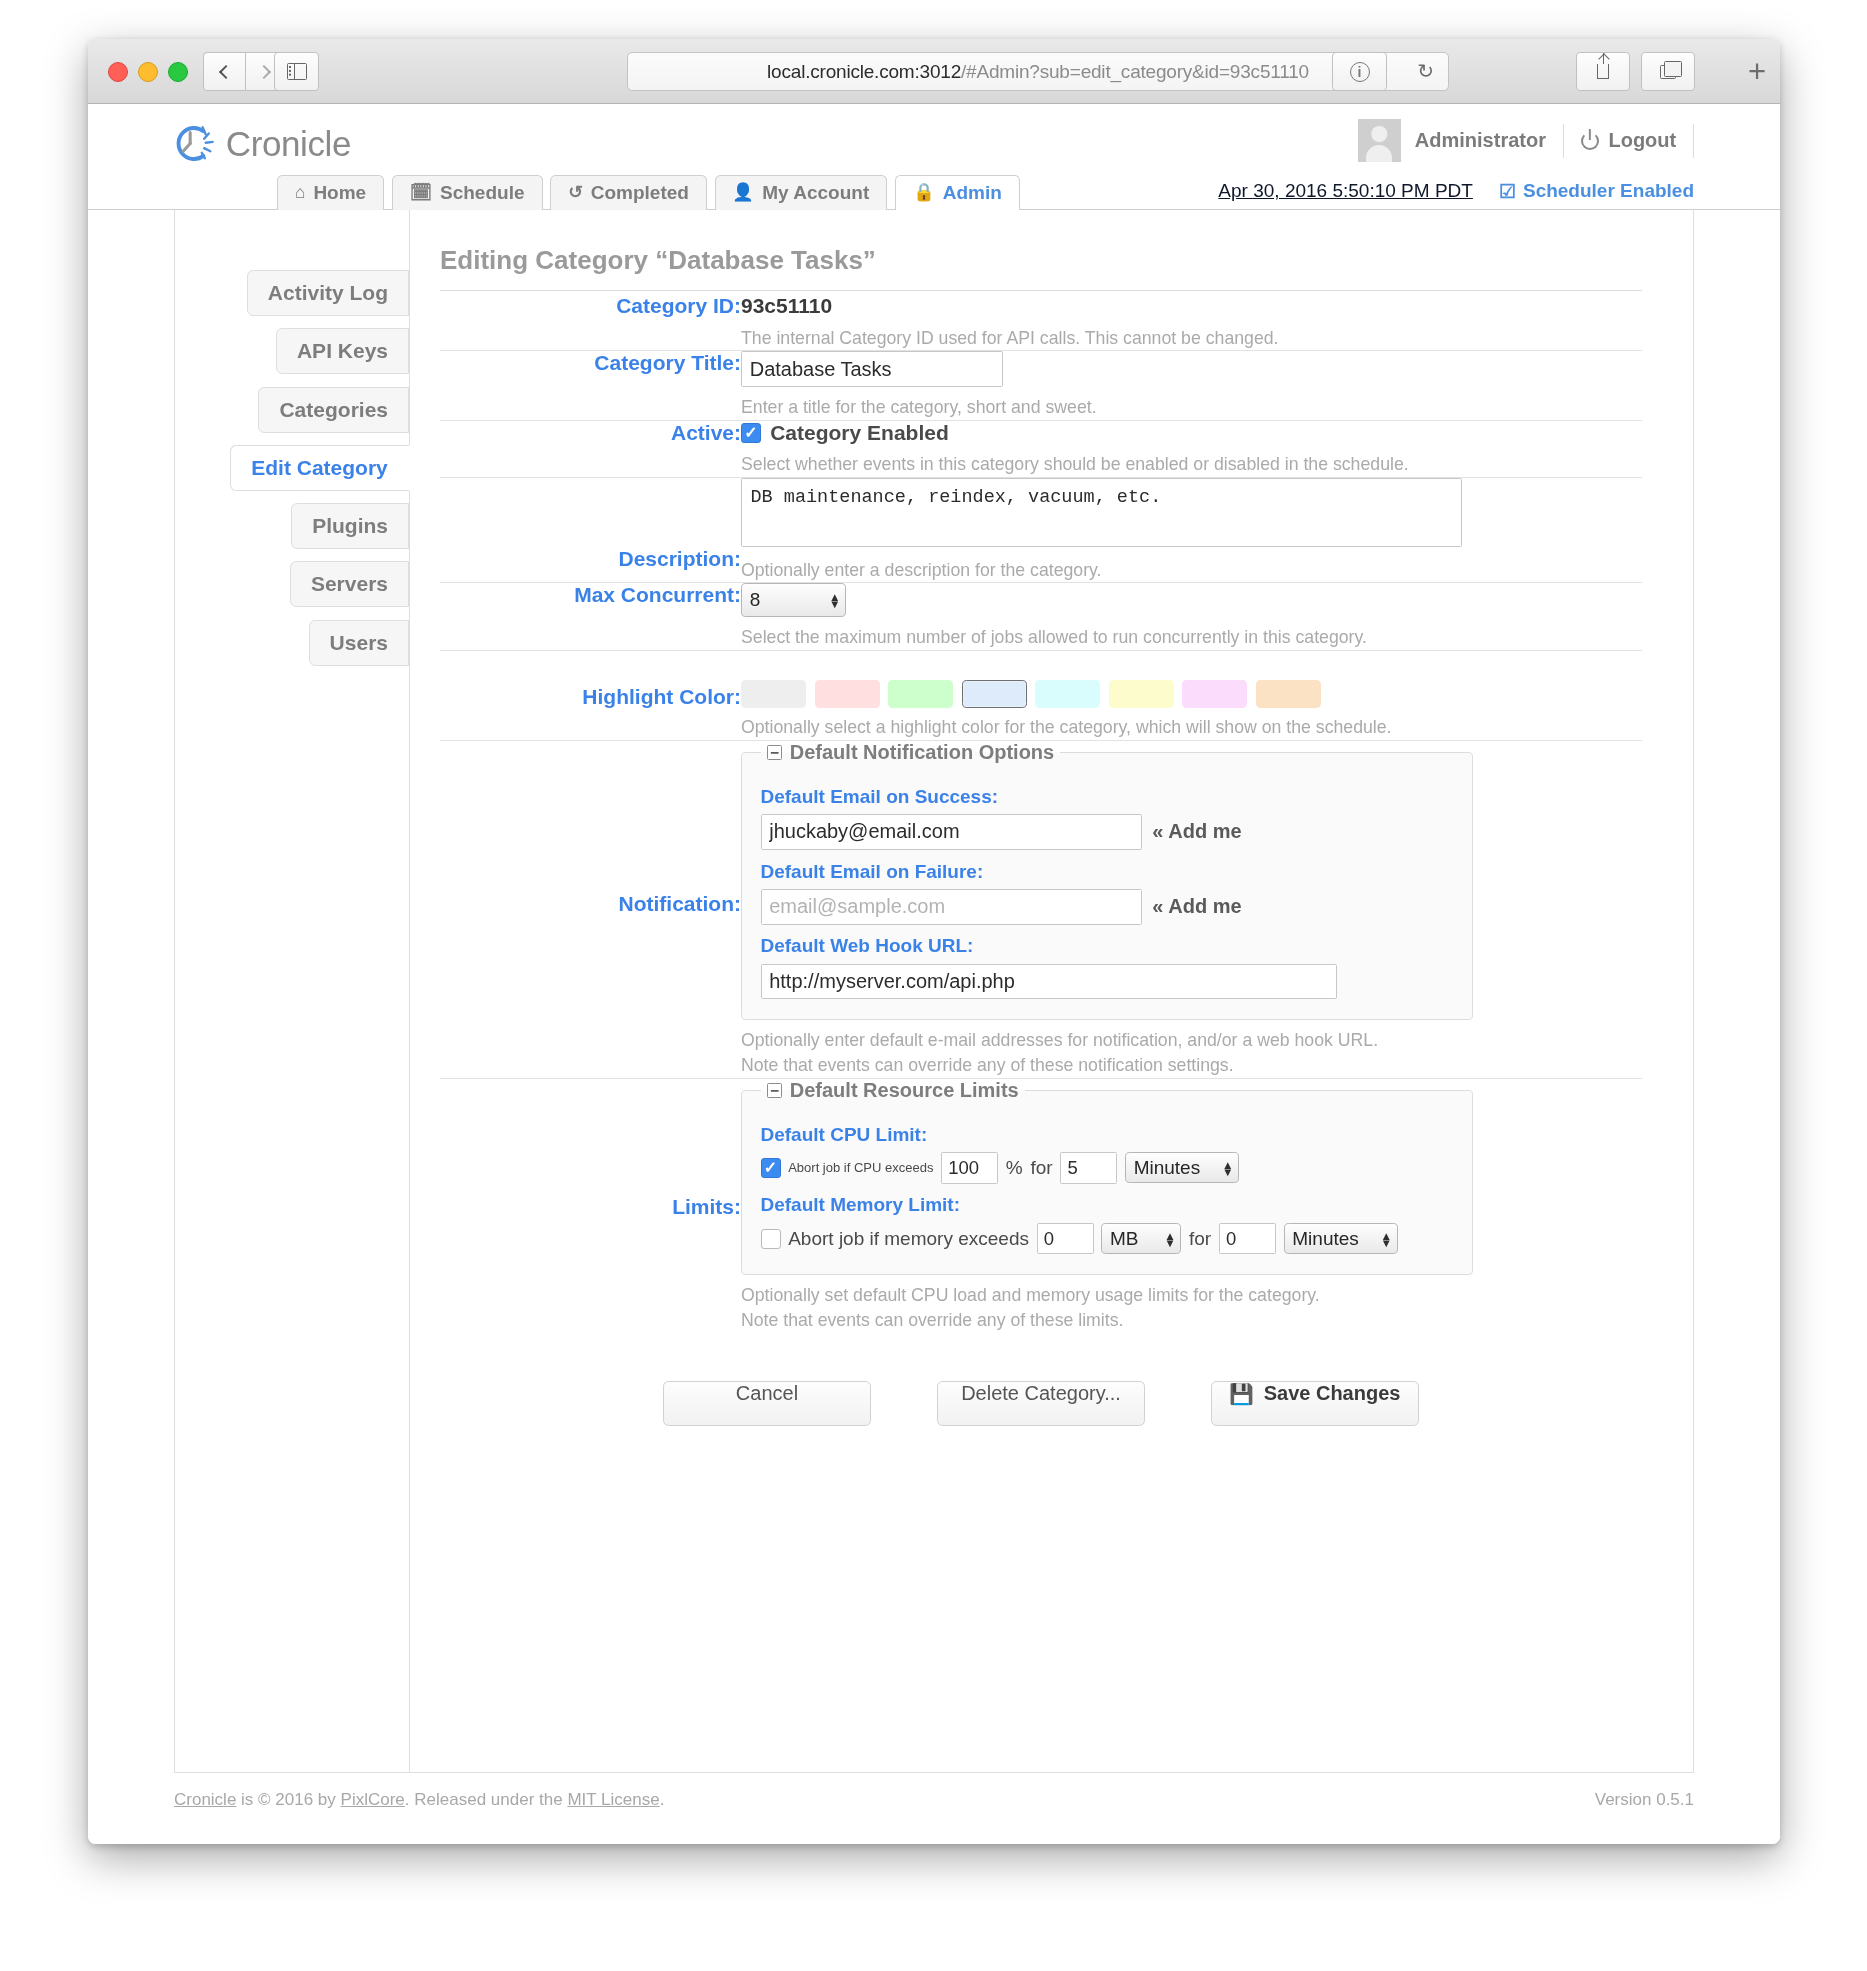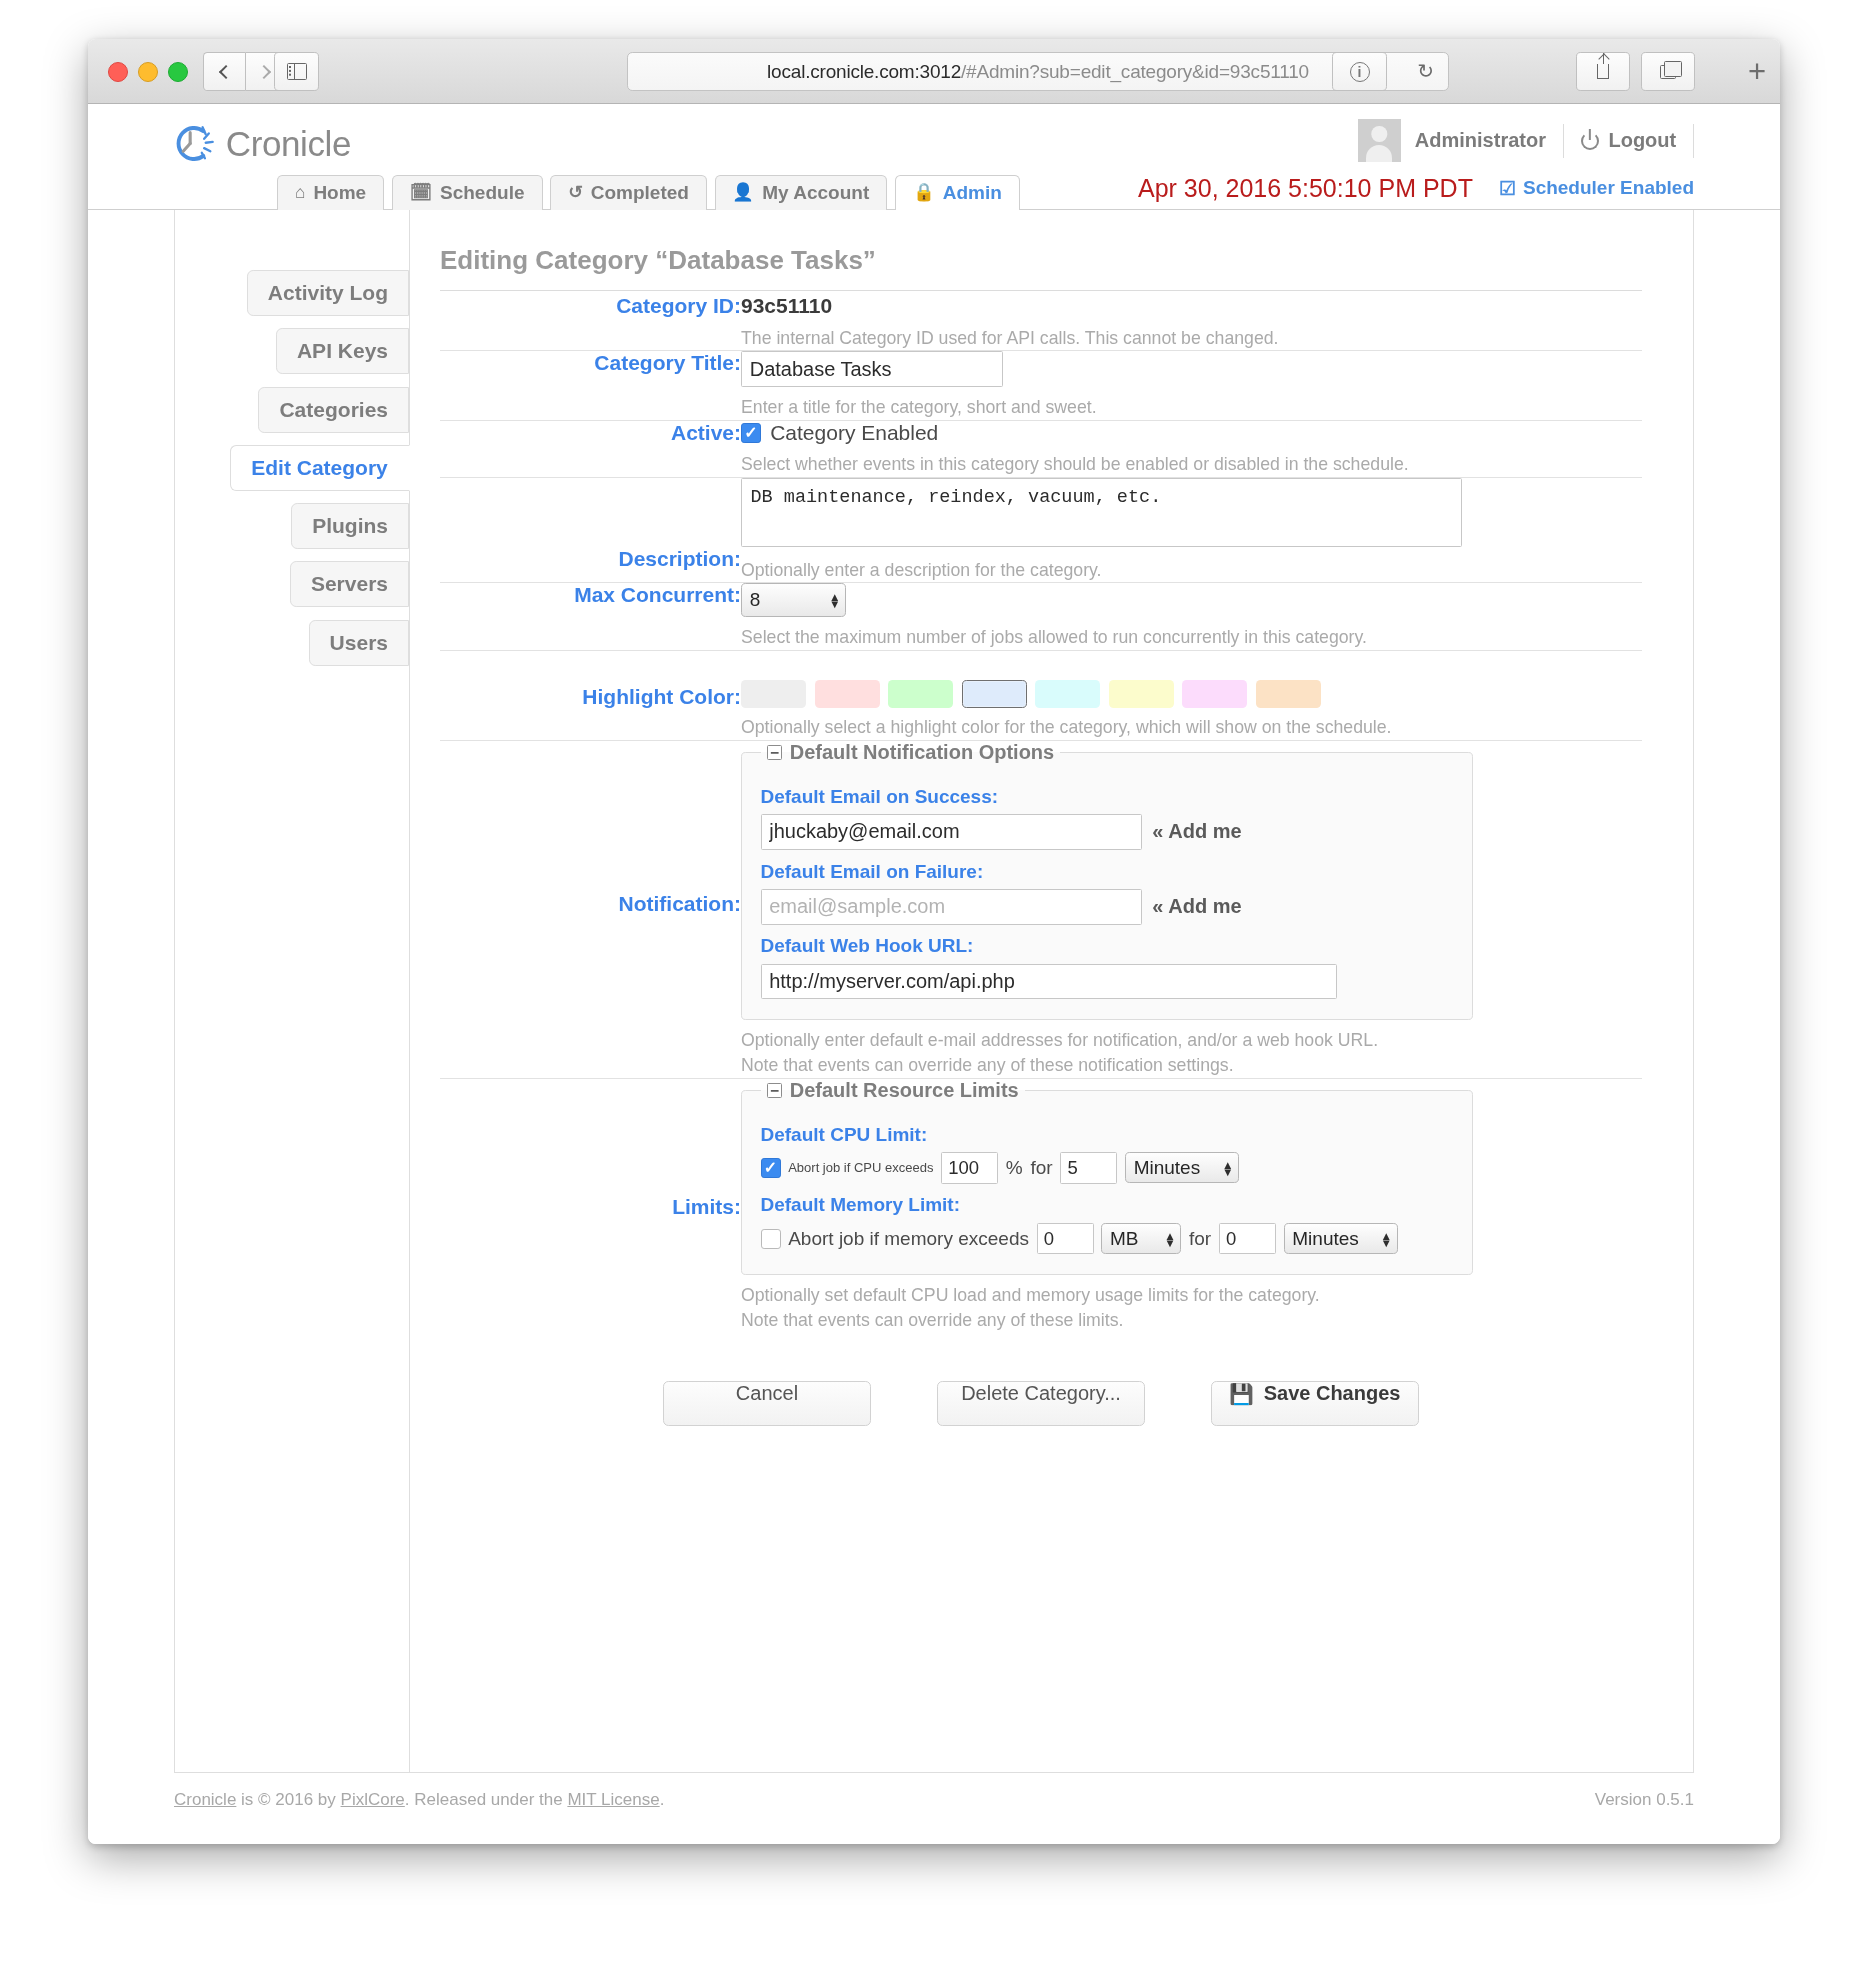--- a/index.html
+++ b/index.html
@@ -122,21 +122,21 @@
   .tab {
     height: 35px; padding: 0 17px;
     background: #f4f4f4; border: 0.8px solid #cfcfcf; border-bottom: none;
     border-radius: 5.4px 5.4px 0 0;
     display: flex; align-items: center; gap: 7.7px;
     font-size: 19px; color: #7d7d7d; font-weight: bold;
   }
   .tab.active { background: #ffffff; color: #4a8fe0; border-bottom: 0.8px solid #ffffff; margin-bottom:-0.8px; height:36px; }
   .tab .ic { font-size: 17.7px; }
   .statusbar { position: absolute; right: 86px; bottom: 6.2px; display: flex; align-items: center; gap: 26px; }
-  .stdate { font-size: 25px; color: #b91c1c; }
+  .stdate { font-size: 19px; color: #0f172a; text-decoration: underline; }
   .stsched { font-size: 19px; color: #4a8fe0; font-weight: bold; display:flex; align-items:center; gap:7px; }
 
   
   .panel {
     position: relative;
     margin: 0 86px;
     height: 1563px;
     border: 0.8px solid #dedede; border-top: none;
     background: #ffffff;
   }
@@ -190,21 +190,21 @@
   }
   .cbrow { display: flex; align-items: center; gap: 9.2px; }
   .cb {
     width: 20px; height: 20px; border-radius: 3.1px;
     border: 0.8px solid #b9b9b9; background: #fff;
     display: inline-flex; align-items: center; justify-content: center;
     flex: 0 0 auto;
   }
   .cb.on { background: #3b8bf0; border-color: #2f78d8; }
   .cb.on:after { content: "✓"; color: #fff; font-size: 16px; line-height: 16px; font-weight: bold; }
-  .cbtext { font-size: 21px; color: #4a4a4a; font-weight: normal; }
+  .cbtext { font-size: 21px; color: #4a4a4a; font-weight: bold; }
 
   .stepper {
     display: inline-flex; align-items: center;
     border: 0.8px solid #b6b6b6; border-radius: 4.6px;
     background: linear-gradient(to bottom,#fefefe,#e9e9e9);
     height: 34px; padding: 0 4.6px 0 7.7px; min-width: 105px;
     justify-content: space-between;
     font-size: 19px; color: #262626;
   }
   .arrows { display: flex; flex-direction: column; line-height: 7px; font-size: 11.6px; color: #2e2e2e; margin-left: 9.2px; }

